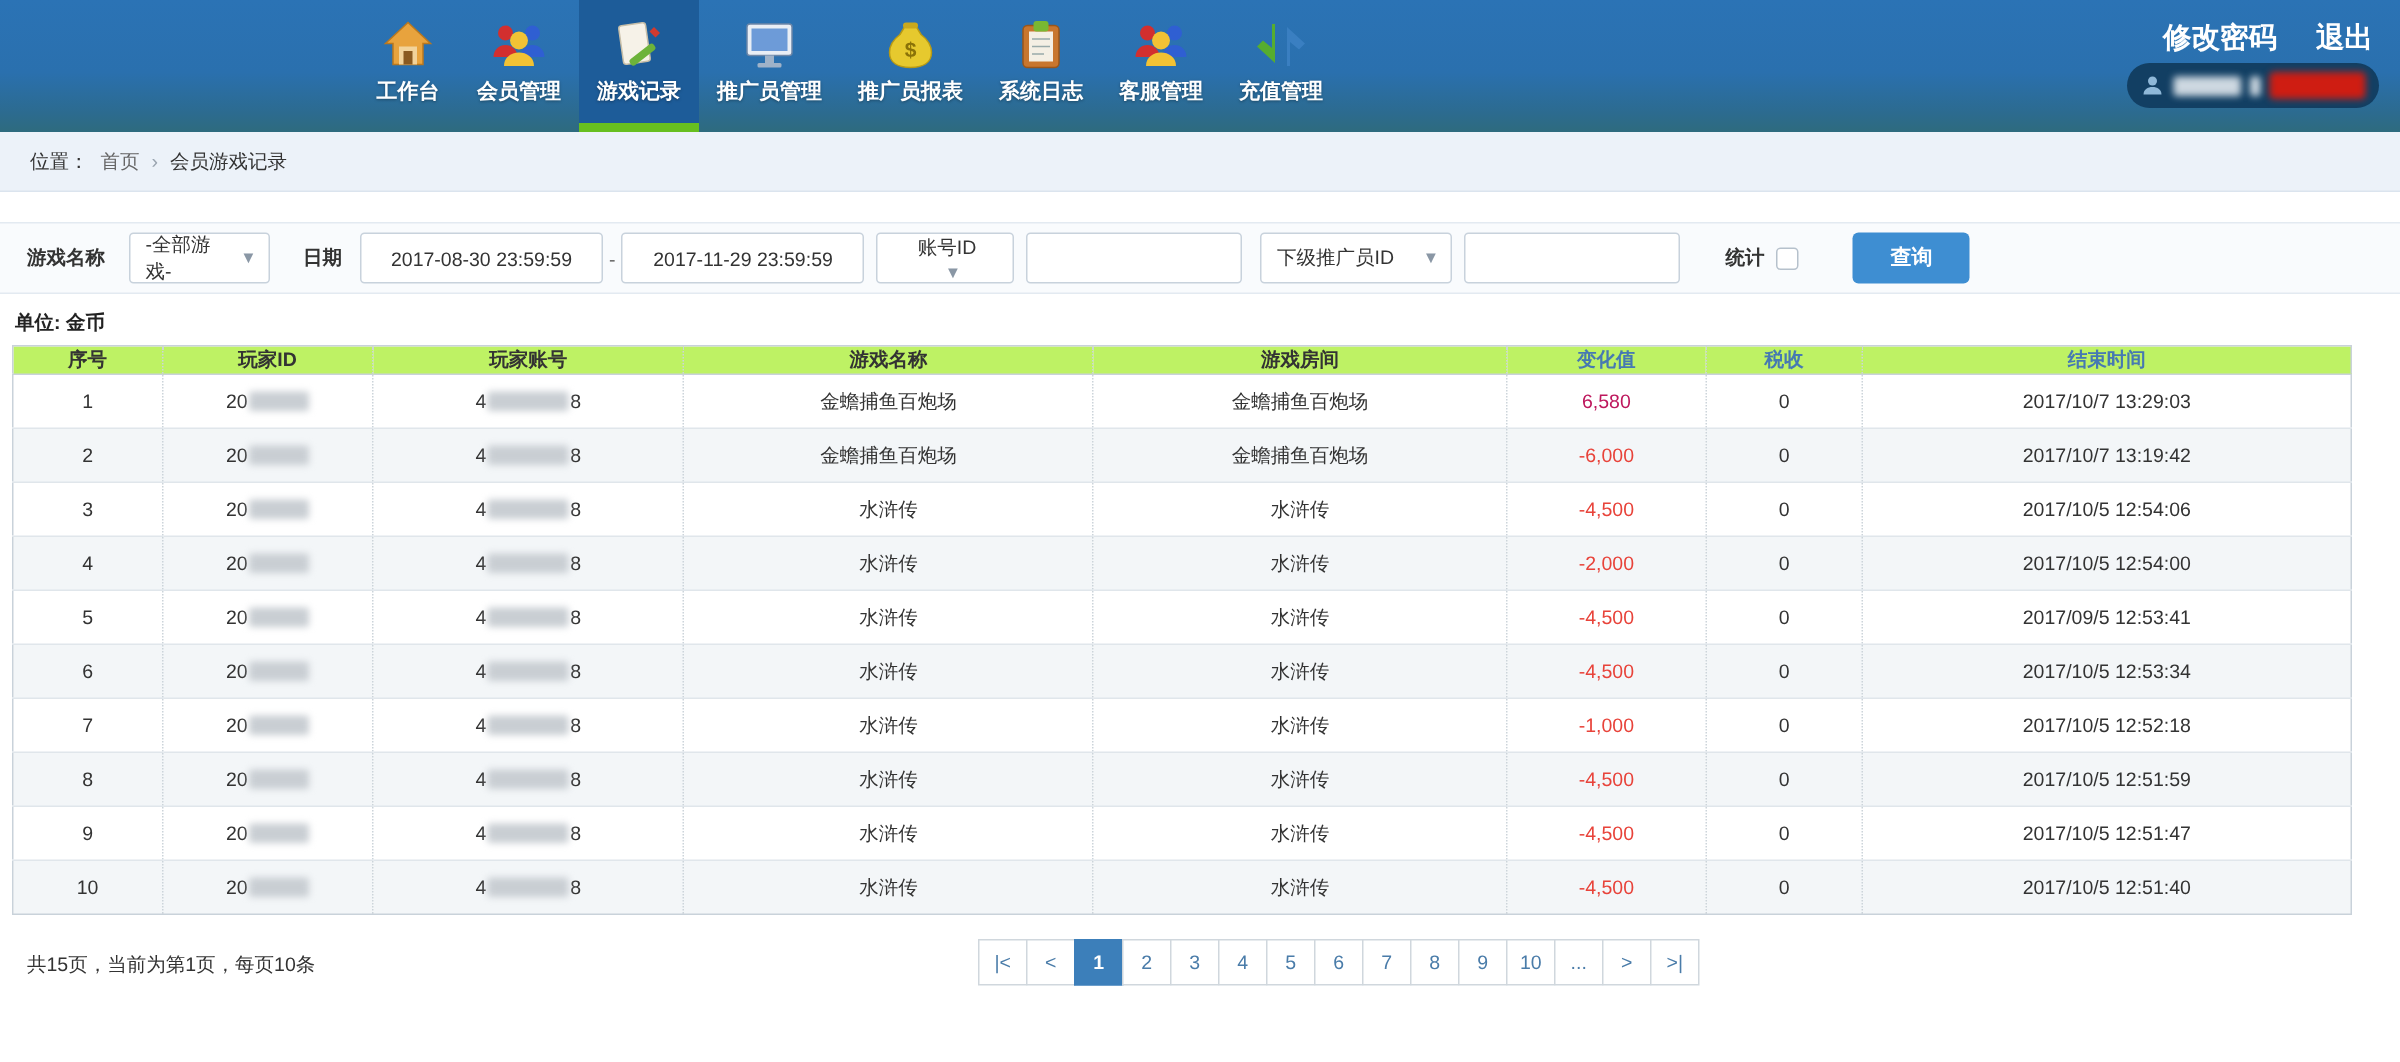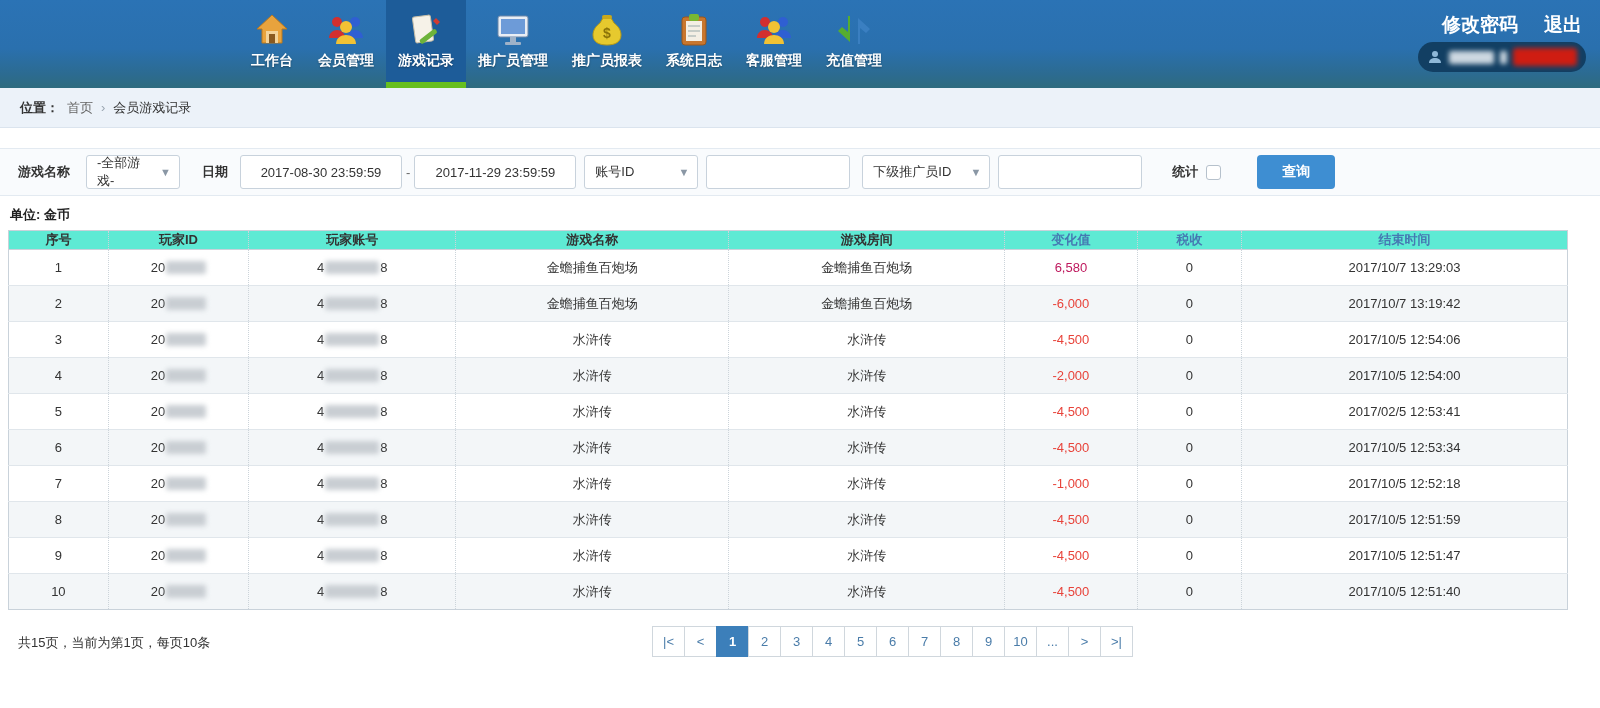--- a/index.html
+++ b/index.html
@@ -24,21 +24,21 @@
   .user-pill { position:absolute; top:42px; right:14px; width:168px; height:30px; background:#123f63;
     border-radius:15px; display:flex; align-items:center; padding:0 9px; gap:6px; }
   .blur { display:inline-block; border-radius:2px; filter:blur(2.5px); }
   .blur-user1 { width:62px; height:13px; background:#cdd8e1; }
   .blur-user2 { width:10px; height:13px; background:#cdd8e1; }
   .blur-red   { width:88px; height:18px; background:#cf1d12; border-radius:3px; }
 
   
   .breadcrumb { height:40px; background:#ecf2f9; border-bottom:1px solid #dbe4ee;
     display:flex; align-items:center; padding:0 20px; font-size:13px; gap:8px; }
-  .bc-label { font-weight:bold; color:#333; }
+  .bc-label { font-weight:normal; color:#333; }
   .bc-home { color:#666; cursor:pointer; }
   .bc-sep { color:#9aa5b0; }
   .bc-current { color:#333; }
 
   
   .filterbar { margin-top:20px; height:48px; background:#f9fbfd; border-top:1px solid #e3eaf1;
     border-bottom:1px solid #e3eaf1; display:flex; align-items:center; padding:0 18px; font-size:13px; }
   .f-label { font-weight:bold; color:#333; white-space:nowrap; }
   .f-select { height:34px; background:#fff; border:1px solid #c8d2dc; border-radius:3px;
     display:flex; align-items:center; justify-content:space-between; padding:0 8px 0 10px;
@@ -50,21 +50,21 @@
   .f-dash { color:#666; margin:0 4px; }
   .f-check { width:15px; height:15px; border:1px solid #b6c1cc; border-radius:3px; background:#fff; cursor:pointer; }
   .f-btn { width:78px; height:34px; background:#3e8ed2; border:none; border-radius:4px; color:#fff;
     font-size:14px; font-weight:bold; cursor:pointer; font-family:"Liberation Sans",sans-serif; }
   .gap8{width:8px;} .gap12{width:12px;} .gap16{width:16px;} .gap22{width:22px;}
 
   
   .unit { margin:10px 0 6px 10px; font-size:13px; font-weight:bold; color:#222; }
   .tablewrap { margin:0 32px 0 8px; }
   table.grid { width:100%; border-collapse:collapse; border:1px solid #c9d2da; font-size:13px; table-layout:fixed; }
-  table.grid thead th { height:16px; background:#5eead4; font-weight:bold; color:#333;
+  table.grid thead th { height:16px; background:#bef264; font-weight:bold; color:#333;
     border-bottom:1px solid #c9d2da; text-align:center; }
   table.grid thead th.sortable { color:#4679b2; cursor:pointer; }
   table.grid td { height:36px; text-align:center; color:#333; border-top:1px solid #e0e6eb; }
   table.grid td + td, table.grid th + th { border-left:1px dotted #ccd4da; }
   table.grid tbody tr:nth-child(even) { background:#f3f6f8; }
   td .pos { color:#be185d; }
   td .neg { color:#e8433a; }
   .blur-pid { width:40px; height:13px; background:#c9ced3; vertical-align:-2px; margin-left:1px; }
   .blur-acct { width:54px; height:13px; background:#c9ced3; vertical-align:-2px; margin:0 1px; }
 
@@ -206,21 +206,21 @@
     <span>-全部游戏-</span>
     <span class="arrow">▼</span>
   </div>
   <span class="gap22"></span>
   <span class="f-label">日期</span>
   <span class="gap12"></span>
   <input class="f-input f-date" value="2017-08-30 23:59:59" style="">
   <span class="f-dash">-</span>
   <input class="f-input f-date" value="2017-11-29 23:59:59" style="">
   <span class="gap8"></span>
-  <div class="f-select" style="width:114px;">
+  <div class="f-select" style="width:92px;flex-direction:column;">
     <span>账号ID</span>
     <span class="arrow">▼</span>
   </div>
   <span class="gap8"></span>
   <input class="f-input" style="width: 144px;" value="">
   <span class="gap12"></span>
   <div class="f-select" style="width:128px;">
     <span>下级推广员ID</span>
     <span class="arrow">▼</span>
   </div>
@@ -302,21 +302,21 @@
           <td>2017/10/5 12:54:00</td>
         </tr>
         <tr>
           <td>5</td>
           <td><span>20</span><span class="blur blur-pid"></span></td>
           <td><span>4</span><span class="blur blur-acct"></span><span>8</span></td>
           <td>水浒传</td>
           <td>水浒传</td>
           <td><span class="neg">-4,500</span></td>
           <td>0</td>
-          <td>2017/02/5 12:53:41</td>
+          <td>2017/09/5 12:53:41</td>
         </tr>
         <tr>
           <td>6</td>
           <td><span>20</span><span class="blur blur-pid"></span></td>
           <td><span>4</span><span class="blur blur-acct"></span><span>8</span></td>
           <td>水浒传</td>
           <td>水浒传</td>
           <td><span class="neg">-4,500</span></td>
           <td>0</td>
           <td>2017/10/5 12:53:34</td>

